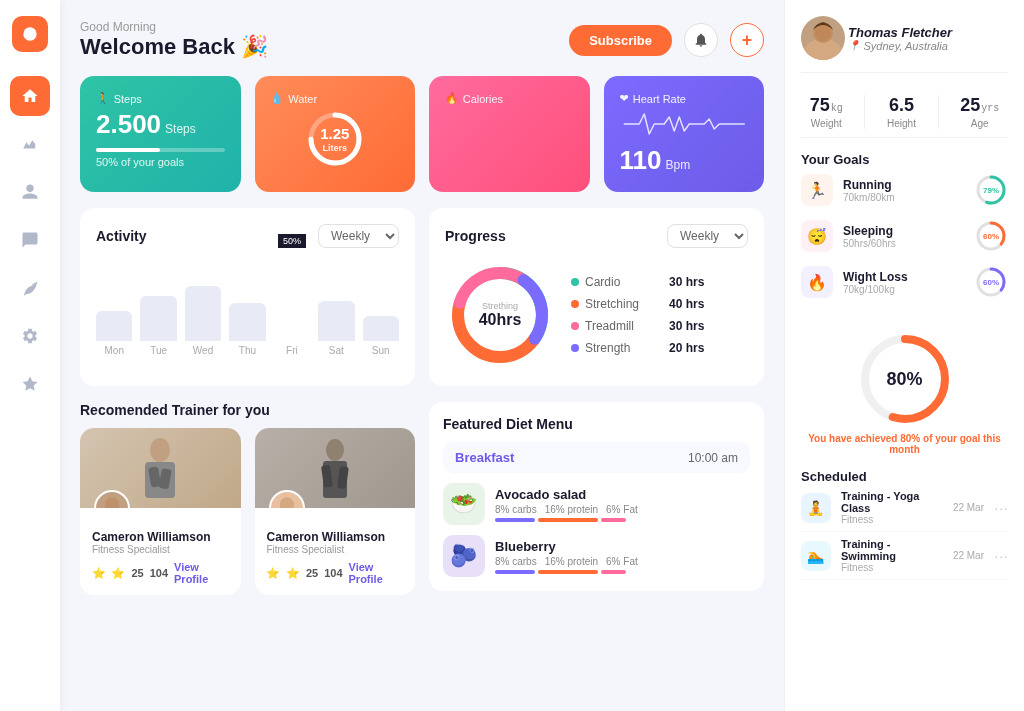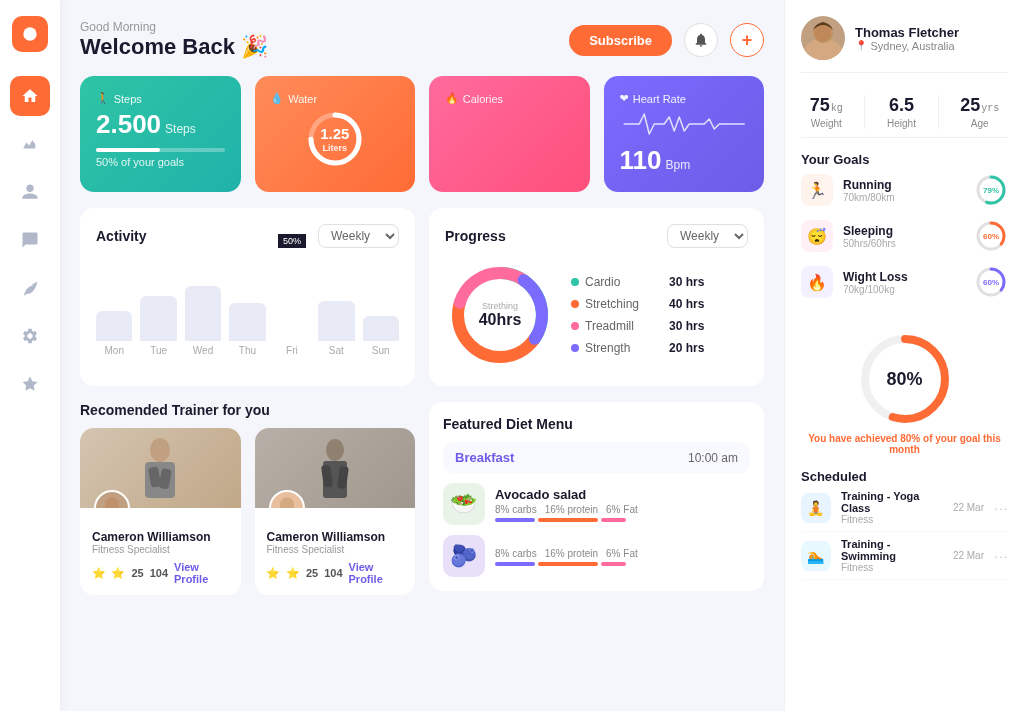--- a/index.html
+++ b/index.html
@@ -231,23 +231,24 @@
       padding: 16px;
       gap: 14px;
       border-left: 1px solid #f0f0f0;
       overflow-y: auto;
     }
 
     
     .user-profile-top {
       display: flex;
       align-items: center;
-      gap: 10px;
+      gap: 3px;
       padding-bottom: 12px;
       border-bottom: 1px solid #f0f0f0;
+      font-style: italic;
     }
     .user-avatar {
       width: 44px; height: 44px;
       border-radius: 50%;
       background: #c0a080;
       overflow: hidden;
       flex-shrink: 0;
     }
     .user-name { font-size: 13px; font-weight: 700; color: #1a1a2e; }
     .user-location { font-size: 11px; color: #888; display: flex; align-items: center; gap: 3px; }
@@ -635,20 +636,21 @@
               <div class="macro-bar-seg" style="width:40px; background:#7c6bff;"></div>
               <div class="macro-bar-seg" style="width:60px; background:#ff6b35;"></div>
               <div class="macro-bar-seg" style="width:25px; background:#ff6b9d;"></div>
             </div>
           </div>
         </div>
 
         <div class="food-item">
           <div class="food-img" style="background:#e8e0f8;">🫐</div>
           <div class="food-details">
+            <div class="food-name">Blueberry</div>
             <div class="food-macros">
               <span class="macro">8% carbs</span>
               <span class="macro">16% protein</span>
               <span class="macro">6% Fat</span>
             </div>
             <div class="macro-bars">
               <div class="macro-bar-seg" style="width:40px; background:#7c6bff;"></div>
               <div class="macro-bar-seg" style="width:60px; background:#ff6b35;"></div>
               <div class="macro-bar-seg" style="width:25px; background:#ff6b9d;"></div>
             </div>

